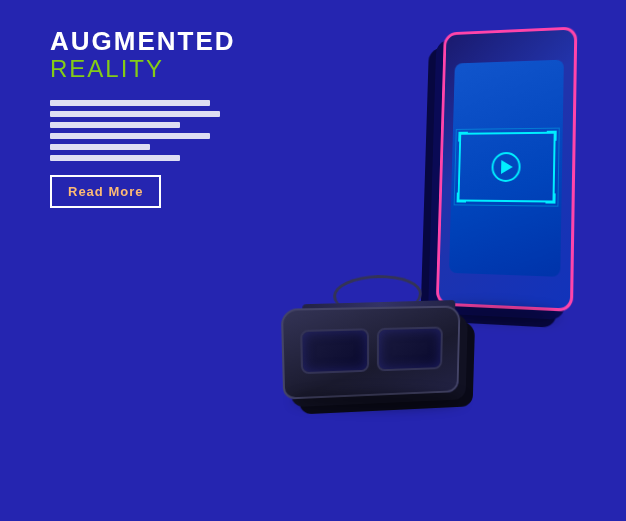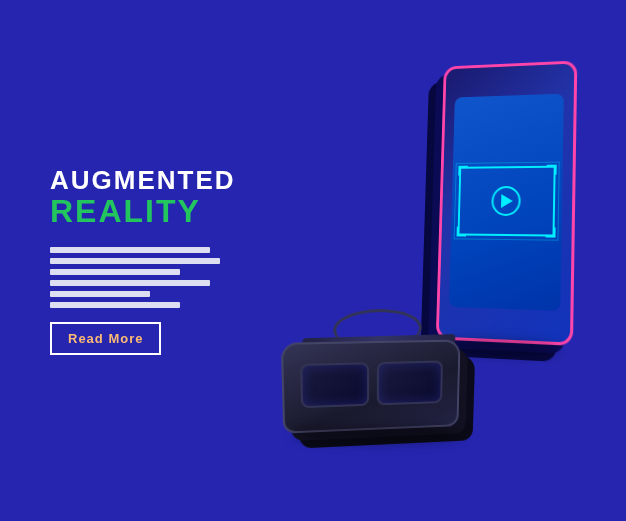--- a/index.html
+++ b/index.html
@@ -16,23 +16,22 @@
       overflow: hidden;
       position: relative;
     }
 
     .container {
       width: 626px;
       height: 521px;
       background: #2525b0;
       position: relative;
       display: flex;
-      align-items: center;
       justify-content: space-between;
-      padding: 21px 50px;
+      padding: 27px 50px;
       gap: 44px;
     }
 
     
     .left-panel {
       width: 220px;
       display: flex;
       flex-direction: column;
       gap: 14px;
     }
@@ -45,23 +44,23 @@
 
     .title-augmented {
       font-size: 26px;
       font-weight: 900;
       color: #ffffff;
       letter-spacing: 2px;
       text-transform: uppercase;
     }
 
     .title-reality {
-      font-size: 32px;
-      font-weight: 700;
-      color: #22c55e;
+      font-size: 24px;
+      font-weight: 400;
+      color: #84cc16;
       letter-spacing: 2px;
       text-transform: uppercase;
     }
 
     .text-lines {
       display: flex;
       flex-direction: column;
       gap: 5px;
       margin-top: 4px;
     }

